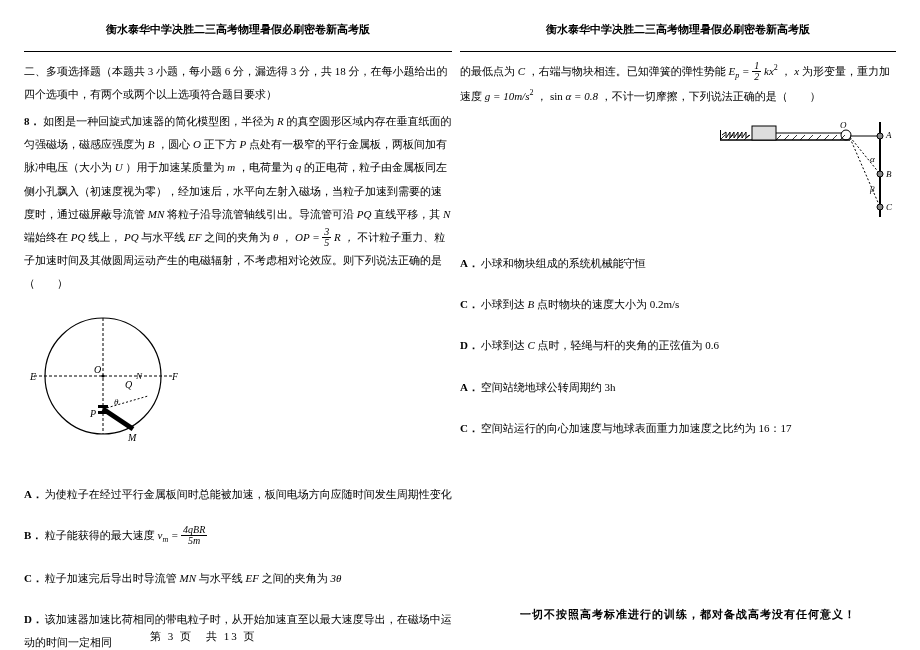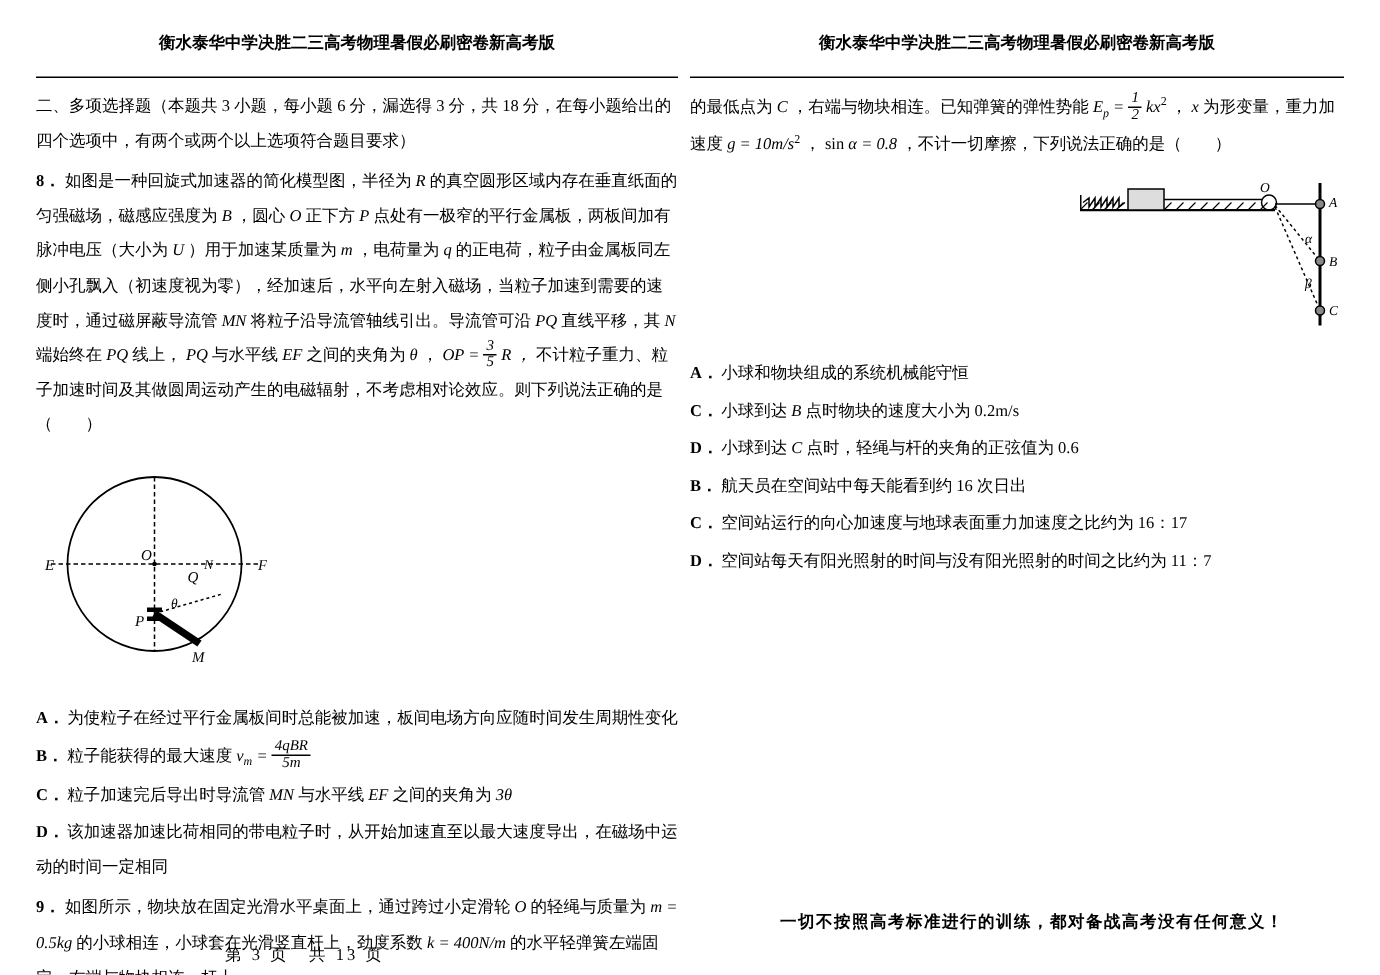--- a/index.html
+++ b/index.html
@@ -45,21 +45,21 @@
     text-align: center;
     font-family: "Times New Roman", serif;
     font-style: italic;
     line-height: 1;
     font-size: 10px;
     position: relative;
     top: -1px;
   }
   .frac .num { display: block; border-bottom: 1px solid #000; padding: 0 2px; }
   .frac .den { display: block; padding: 0 2px; }
-  .opt { margin-top: 2px; }
+  .opt { margin-top: 18px; }
   .opt-label { font-weight: bold; display: inline-block; width: 18px; }
   .figure-left {
     width: 150px;
     height: 150px;
     margin: 6px 0 6px 4px;
   }
   .figure-right {
     width: 180px;
     height: 110px;
     margin: 4px 0 4px 260px;
@@ -280,30 +280,26 @@
     </div>
     <div class="opt">
       <span class="opt-label">D．</span>
       <span>小球到达</span>
       <span class="math">C</span>
       <span>点时，轻绳与杆的夹角的正弦值为 0.6</span>
     </div>
 
     
     <div class="opt">
-      <span class="opt-label">B．</span>
-      <span>航天员在空间站中每天能看到约 16 次日出</span>
+      <span class="opt-label">A．</span>
+      <span>空间站绕地球公转周期约 3h</span>
     </div>
     <div class="opt">
       <span class="opt-label">C．</span>
       <span>空间站运行的向心加速度与地球表面重力加速度之比约为 16：17</span>
-    </div>
-    <div class="opt">
-      <span class="opt-label">D．</span>
-      <span>空间站每天有阳光照射的时间与没有阳光照射的时间之比约为 11：7</span>
     </div>
   </div>
 </div>
 
 <div class="footer-left">
   <span>第 </span>
   <span>3</span>
   <span> 页　共 </span>
   <span>13</span>
   <span> 页</span>

